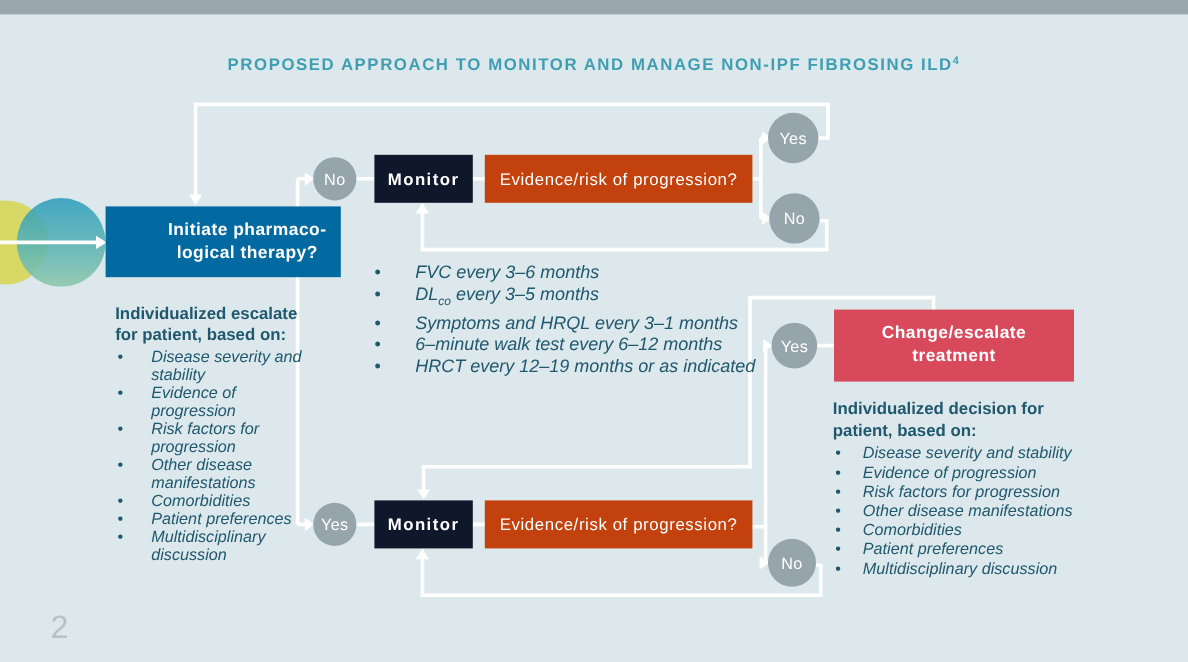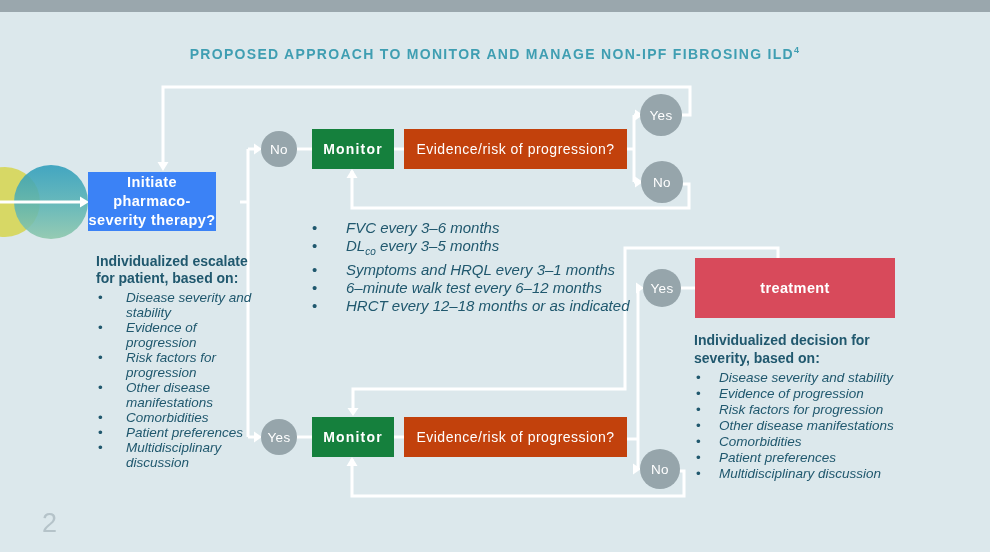--- a/index.html
+++ b/index.html
@@ -24,23 +24,23 @@
   .venn-teal{
     position:absolute; left:14px; top:153px; width:74px; height:74px;
     border-radius:50%; background:linear-gradient(180deg,#2e9dbb 0%,#5bb4b4 55%,#8cc7ab 100%);
     opacity:.88;
   }
   
   svg.connectors{position:absolute; left:0; top:0; z-index:1; pointer-events:none;}
   
   .box{position:absolute; z-index:2; display:flex; flex-direction:column;
        align-items:center; justify-content:center; text-align:center; color:#fff;}
-  .box-green{left:88px; top:160px; width:128px; height:59px; background:#3b82f6;
-       font-weight:bold; font-size:14.5px; line-height:19px; letter-spacing:.4px;}
-  .box-monitor{width:82px; height:40px; background:#15803d;
+  .box-green{left:88px; top:160px; width:156px; height:59px; background:#0369a1;
+       font-weight:bold; font-size:14.5px; line-height:19px; letter-spacing:.4px;padding-left:40px;}
+  .box-monitor{width:82px; height:40px; background:#0f172a;
        font-weight:bold; font-size:14px; letter-spacing:1.2px;}
   .box-monitor.row-top{left:312px; top:117px;}
   .box-monitor.row-bottom{left:312px; top:405px;}
   .box-evidence{width:223px; height:40px; background:#c2410c;
        font-size:14px; letter-spacing:.5px; font-weight:normal;}
   .box-evidence.row-top{left:404px; top:117px;}
   .box-evidence.row-bottom{left:404px; top:405px;}
   .box-red{left:695px; top:246px; width:200px; height:60px; background:#d84a5b;
        font-weight:bold; font-size:14.5px; line-height:19px; letter-spacing:.4px;}
   
@@ -119,30 +119,31 @@
       <polygon points="346.5,166 357.5,166 352,157"></polygon>
       <polygon points="347.5,396 358.5,396 353,404"></polygon>
       <polygon points="636,270.5 644,276 636,281.5"></polygon>
       <polygon points="633,451.5 641,457 633,462.5"></polygon>
       <polygon points="346.5,454 357.5,454 352,445"></polygon>
     </g>
   </svg>
 
   <div class="box box-green">
     <div>Initiate pharmaco-</div>
-    <div>severity therapy?</div>
+    <div>logical therapy?</div>
   </div>
 
   <div class="box box-monitor row-top">Monitor</div>
   <div class="box box-evidence row-top">Evidence/risk of progression?</div>
 
   <div class="box box-monitor row-bottom">Monitor</div>
   <div class="box box-evidence row-bottom">Evidence/risk of progression?</div>
 
   <div class="box box-red">
+    <div>Change/escalate</div>
     <div>treatment</div>
   </div>
 
   <div class="circle c-no-topleft">No</div>
   <div class="circle c-yes-topright">Yes</div>
   <div class="circle c-no-topright">No</div>
   <div class="circle c-yes-mid">Yes</div>
   <div class="circle c-yes-botleft">Yes</div>
   <div class="circle c-no-botright">No</div>
 
@@ -159,27 +160,27 @@
       <li>Multidisciplinary discussion</li>
     </ul>
   </div>
 
   <div class="mid-list">
     <ul>
       <li>FVC every 3–6 months</li>
       <li><span>DL</span><span class="sub">co</span><span> every 3–5 months</span></li>
       <li>Symptoms and HRQL every 3–1 months</li>
       <li>6–minute walk test every 6–12 months</li>
-      <li>HRCT every 12–18 months or as indicated</li>
+      <li>HRCT every 12–19 months or as indicated</li>
     </ul>
   </div>
 
   <div class="panel panel-right">
     <div class="hd">Individualized decision for</div>
-    <div class="hd">severity, based on:</div>
+    <div class="hd">patient, based on:</div>
     <ul>
       <li>Disease severity and stability</li>
       <li>Evidence of progression</li>
       <li>Risk factors for progression</li>
       <li>Other disease manifestations</li>
       <li>Comorbidities</li>
       <li>Patient preferences</li>
       <li>Multidisciplinary discussion</li>
     </ul>
   </div>

